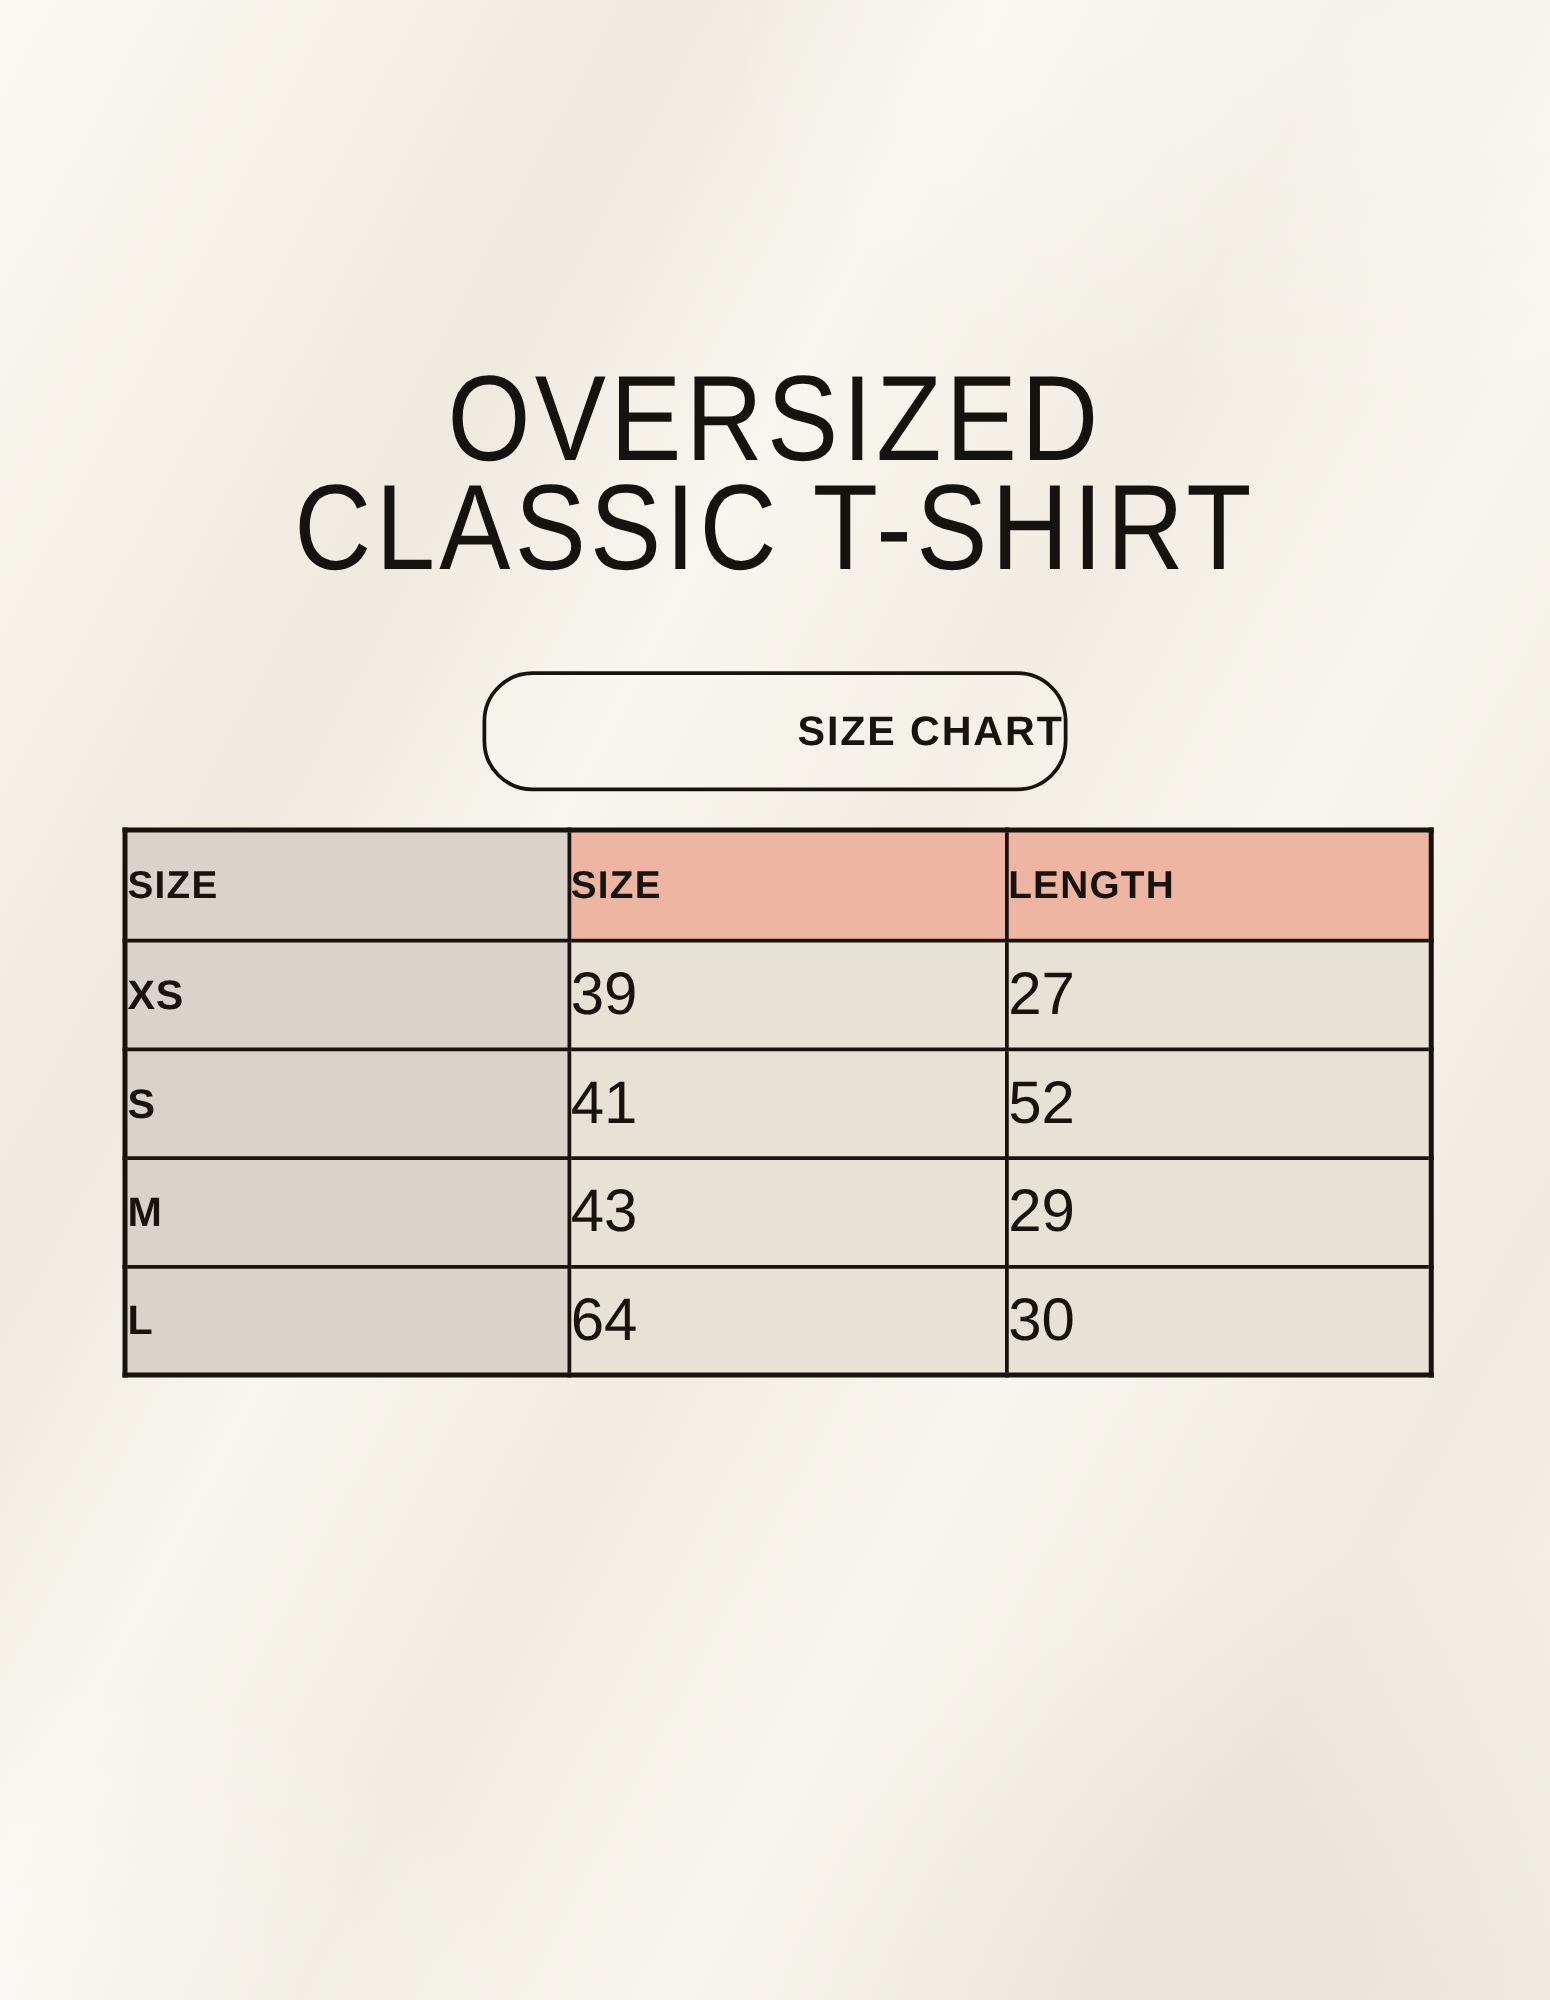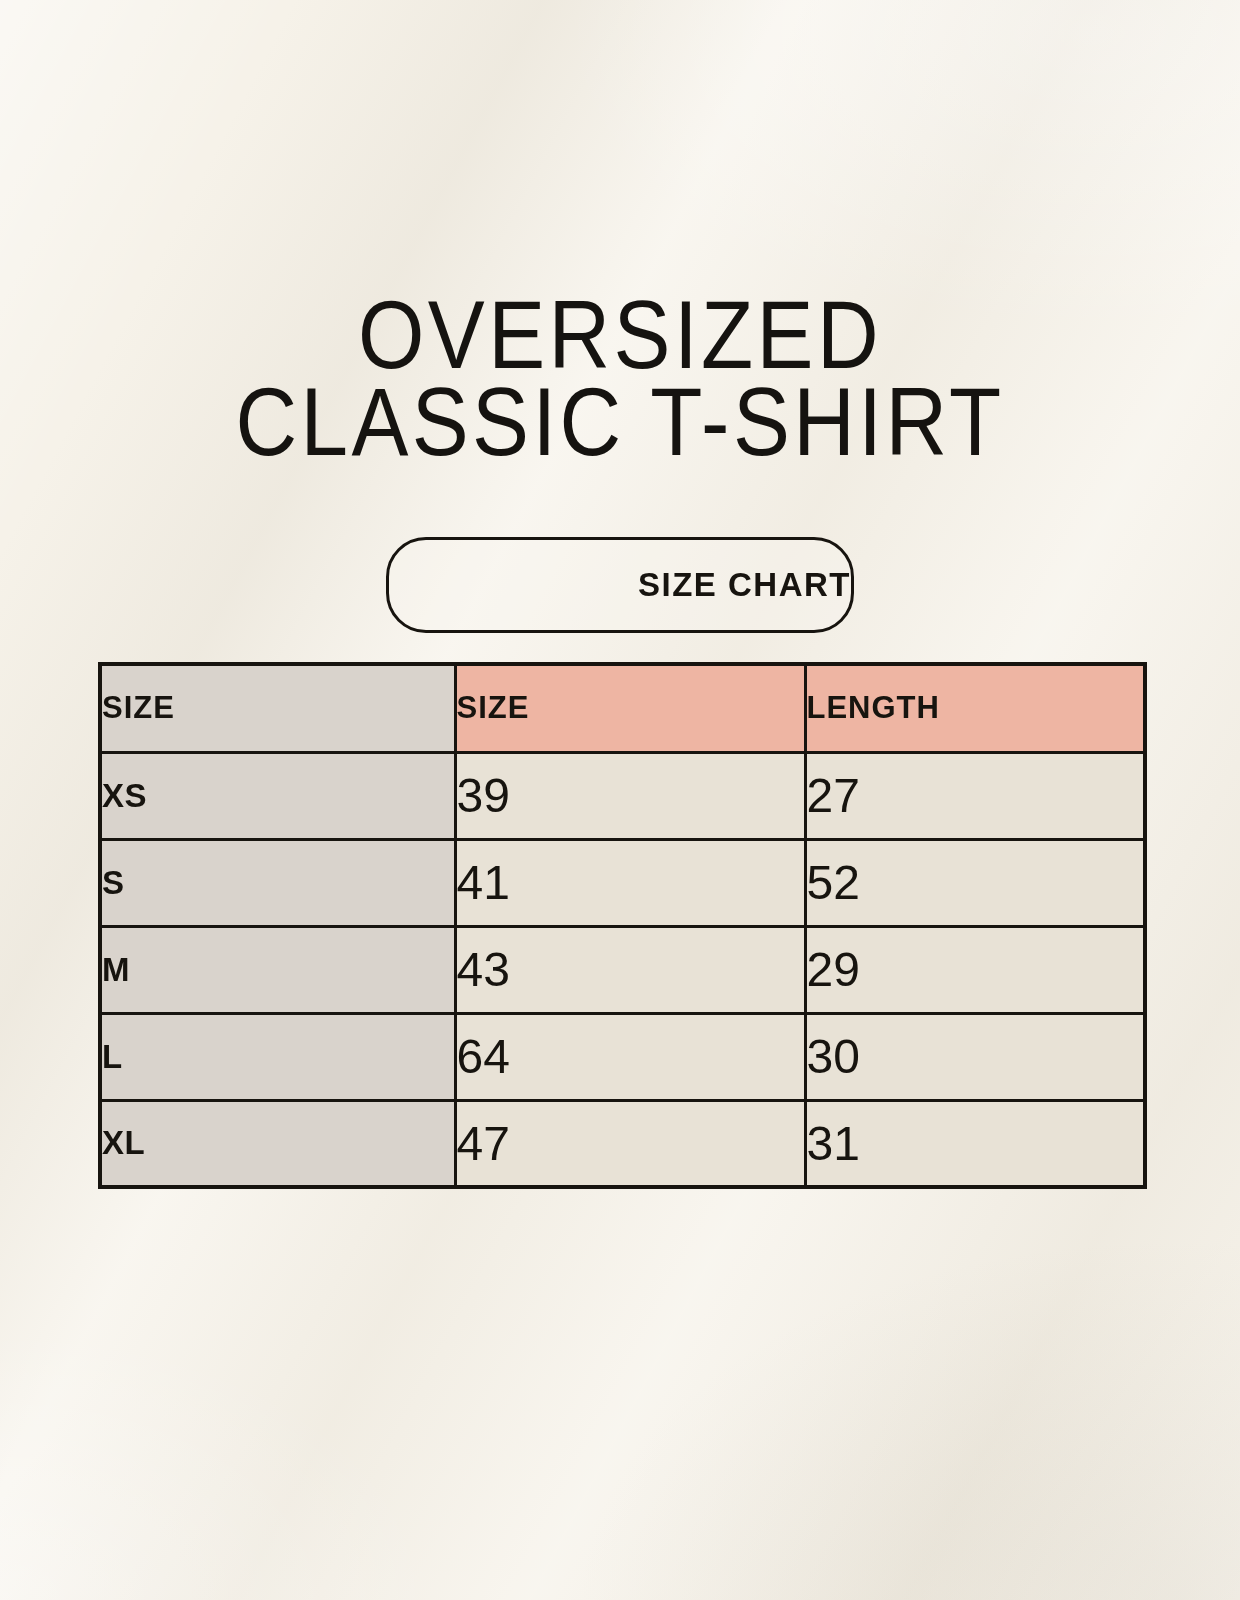--- a/index.html
+++ b/index.html
@@ -159,22 +159,17 @@
       <tr>
         <td class="cell-size">M</td>
         <td class="cell-meas">43</td>
         <td class="cell-meas">29</td>
       </tr>
       <tr>
         <td class="cell-size">L</td>
         <td class="cell-meas">64</td>
         <td class="cell-meas">30</td>
       </tr>
-      <tr>
-        <td class="cell-size">XL</td>
-        <td class="cell-meas">47</td>
-        <td class="cell-meas">31</td>
-      </tr>
     </tbody>
   </table>
 
 
 </div>
 
 </body></html>

